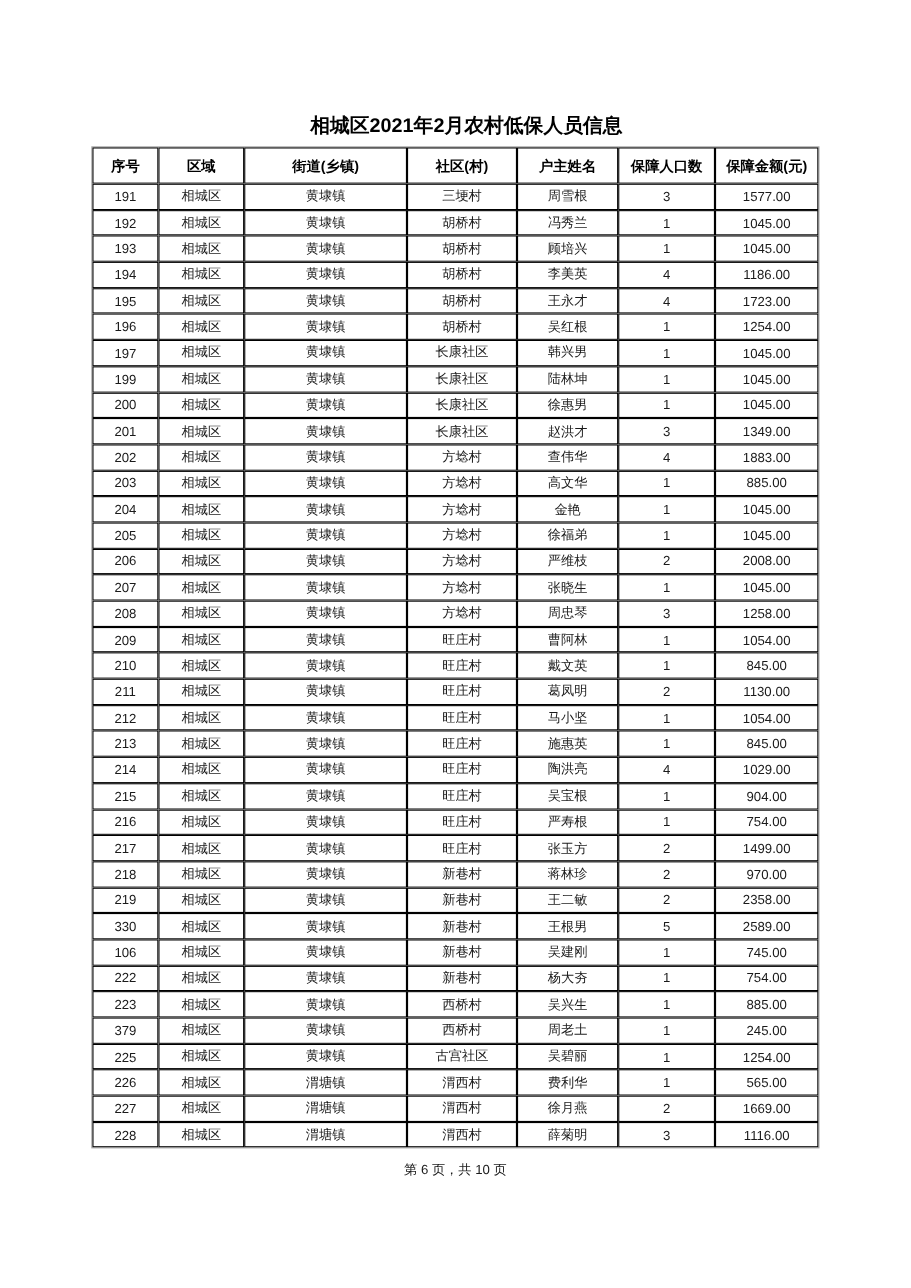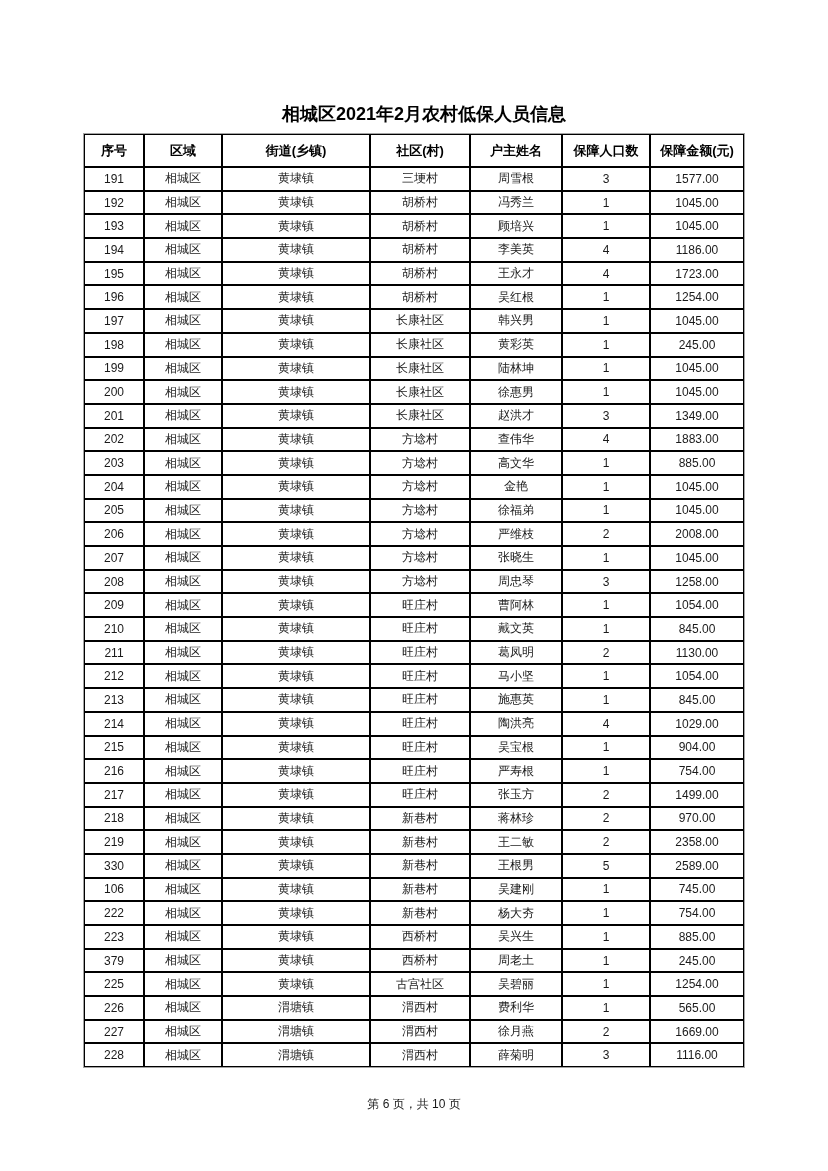--- a/index.html
+++ b/index.html
@@ -52,21 +52,21 @@
     background: #ffffff;
   }
   table.welfare td {
     height: 21.7px;
     font-size: 12px;
     font-weight: normal;
     color: #1a1a1a;
     background: #ffffff;
   }
   .page-footer {
-    margin-top: 28px;
+    margin-top: 11px;
     text-align: center;
     font-size: 12px;
     color: #1a1a1a;
   }
 </style>
 </head>
 <body>
 
 <div class="page">
 
@@ -151,29 +151,20 @@
         <tr>
           <td>197</td>
           <td>相城区</td>
           <td>黄埭镇</td>
           <td>长康社区</td>
           <td>韩兴男</td>
           <td>1</td>
           <td>1045.00</td>
         </tr>
         <tr>
-          <td>198</td>
-          <td>相城区</td>
-          <td>黄埭镇</td>
-          <td>长康社区</td>
-          <td>黄彩英</td>
-          <td>1</td>
-          <td>245.00</td>
-        </tr>
-        <tr>
           <td>199</td>
           <td>相城区</td>
           <td>黄埭镇</td>
           <td>长康社区</td>
           <td>陆林坤</td>
           <td>1</td>
           <td>1045.00</td>
         </tr>
         <tr>
           <td>200</td>

